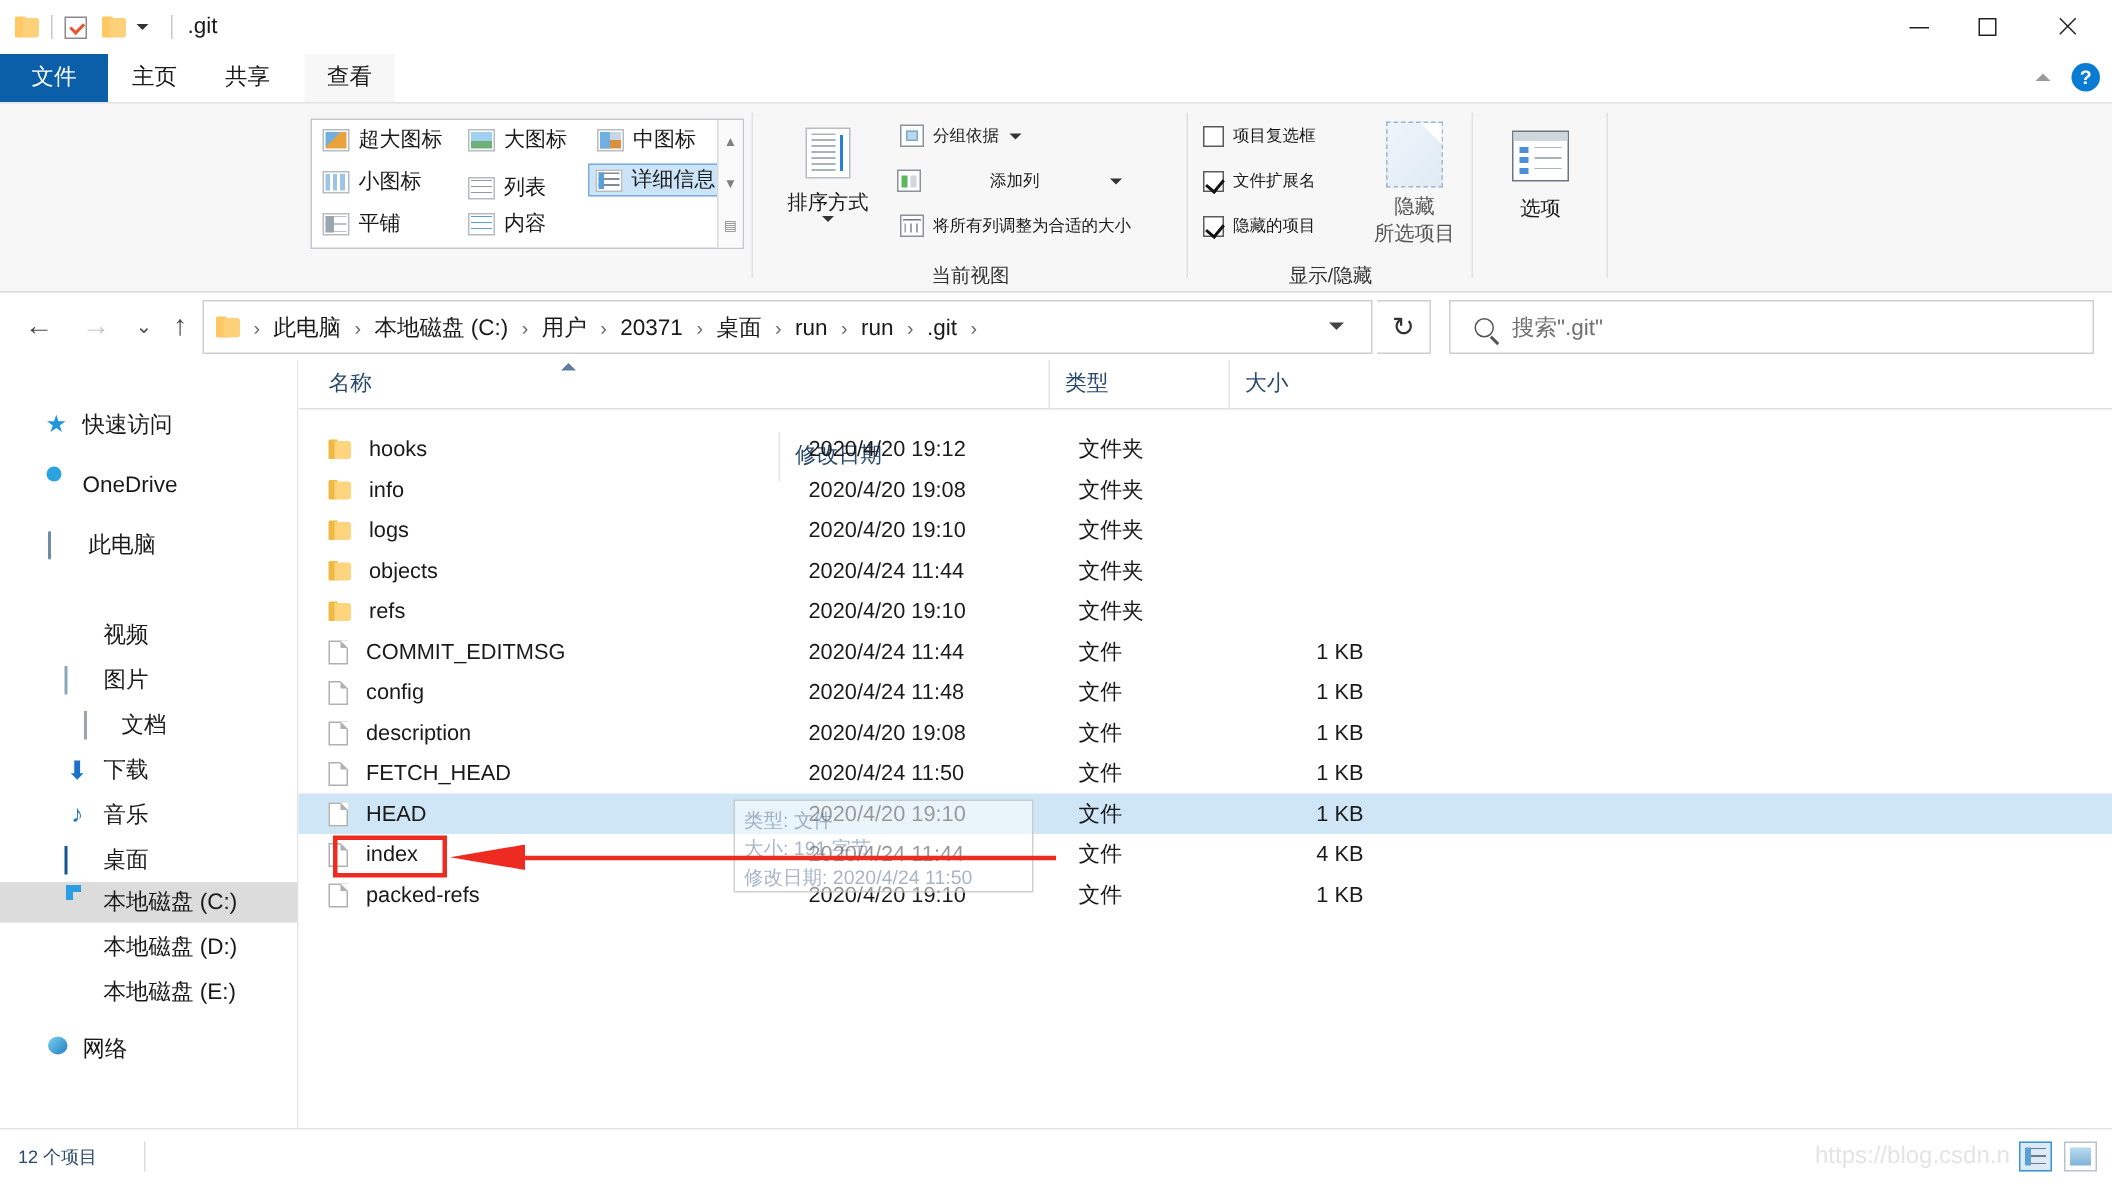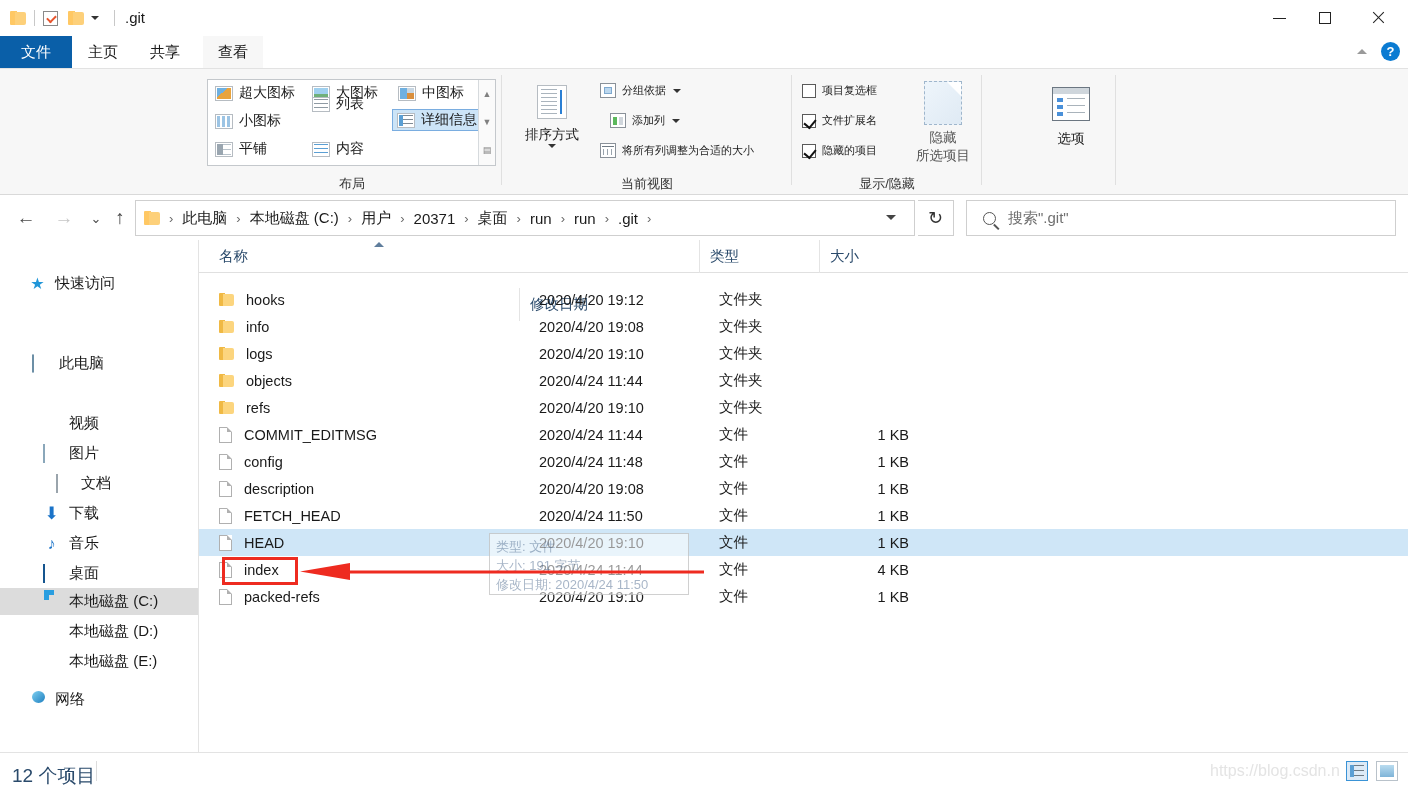--- a/index.html
+++ b/index.html
@@ -320,21 +320,21 @@
     position:absolute; left:222px; top:557px; width:76px; height:28px;
     border:3px solid #ee2b20; background:transparent;
   }
   .annot-arrow { position:absolute; left:300px; top:563px; width:404px; height:17px; }
 
   
   .statusbar {
     position:absolute; left:0; top:752px; width:1408px; height:37px;
     background:#fff; border-top:1px solid #e3e3e3;
   }
-  .status-text { position:absolute; left:12px; top:10px; font-size:19px; color:#2a4a6b; }
+  .status-text { position:absolute; left:12px; top:10px; font-size:12px; color:#2a4a6b; }
   .status-div { position:absolute; left:96px; top:8px; width:1px; height:20px; background:#dcdcdc; }
   .watermark { position:absolute; left:1210px; top:762px; font-size:16px; color:#e4e4e4; }
   .viewtoggles { position:absolute; right:10px; top:761px; display:flex; gap:8px; }
   .vtg { width:22px; height:20px; border:1px solid #b9c2ca; background:#fff; position:relative; }
   .vtg.active { border:1px solid #3a93d6; background:#dceaf7; }
   .vtg.details::after{content:"";position:absolute;inset:3px;background:
      linear-gradient(90deg,#5b9fd4 0 4px,transparent 4px),
      repeating-linear-gradient(#6f7b85 0 1px,transparent 1px 5px);}
   .vtg.thumbs::after{content:"";position:absolute;inset:3px;background:linear-gradient(#b9dcf0,#7fb4d8);}
 </style>
@@ -392,21 +392,21 @@
           <span class="txt">大图标</span>
         </div>
         <div class="view-item" style="left:186px; top:3px;">
           <span class="vi medium"></span>
           <span class="txt">中图标</span>
         </div>
         <div class="view-item" style="left:3px; top:31px;">
           <span class="vi small"></span>
           <span class="txt">小图标</span>
         </div>
-        <div class="view-item" style="left:100px; top:14px;justify-content:center;">
+        <div class="view-item" style="left:100px; top:35px;justify-content:center;">
           <span class="vi list"></span>
           <span class="txt">列表</span>
         </div>
         <div class="view-item selected" style="left:184px; top:29px;">
           <span class="vi detail"></span>
           <span class="txt">详细信息</span>
         </div>
         <div class="view-item" style="left:3px; top:59px;">
           <span class="vi tile"></span>
           <span class="txt">平铺</span>
@@ -414,36 +414,35 @@
         <div class="view-item" style="left:100px; top:59px;">
           <span class="vi content"></span>
           <span class="txt">内容</span>
         </div>
         <div class="view-scroll">
           <div class="vs-btn">▲</div>
           <div class="vs-btn">▼</div>
           <div class="vs-btn">▤</div>
         </div>
       </div>
-      <div class="rgroup-label">布局</div>
       <div class="rgroup-div" style="left:299px;"></div>
     </div>
 
     <div class="rgroup" style="left:502px; width:290px;">
       <div class="big-btn" style="left:12px; top:16px; width:76px;">
         <div class="sort-ico"></div>
         <div class="lbl" style="margin-top:8px;">排序方式</div>
         <div class="mini-caret"></div>
       </div>
       <div class="rrow" style="left:98px; top:14px;">
         <span class="sq-ico group"></span>
         <span class="txt">分组依据</span>
         <span class="dropcaret"></span>
       </div>
-      <div class="rrow" style="left:108px; top:44px;">
+      <div class="rrow" style="left:96px; top:44px;gap:40px;">
         <span class="sq-ico addcol"></span>
         <span class="txt">添加列</span>
         <span class="dropcaret"></span>
       </div>
       <div class="rrow" style="left:98px; top:74px;">
         <span class="sq-ico fit"></span>
         <span class="txt">将所有列调整为合适的大小</span>
       </div>
       <div class="rgroup-label">当前视图</div>
       <div class="rgroup-div" style="left:289px;"></div>
@@ -464,21 +463,21 @@
       </div>
       <div class="big-btn" style="left:115px; top:12px; width:72px;">
         <div class="hide-ico"></div>
         <div class="hide-lbl" style="margin-top:4px;">隐藏</div>
         <div class="hide-lbl">所选项目</div>
       </div>
       <div class="rgroup-label">显示/隐藏</div>
       <div class="rgroup-div" style="left:189px;"></div>
     </div>
 
-    <div class="rgroup" style="left:1026px; width:90px;">
+    <div class="rgroup" style="left:982px; width:90px;">
       <div class="big-btn" style="left:8px; top:18px; width:74px;">
         <div class="opt-ico"></div>
         <div class="lbl" style="margin-top:10px;">选项</div>
       </div>
       <div class="rgroup-div" style="left:89px;"></div>
     </div>
   </div>
 
   <div class="addrbar">
     <div class="nav-btn" style="left:12px;">←</div>
@@ -513,20 +512,24 @@
 
   <div class="searchbox">
     <span class="search-ico"></span>
     <span class="search-ph">搜索".git"</span>
   </div>
 
   <div class="navpane">
     <div class="nav-item" style="top:30px; padding-left:28px;">
       <span class="nav-ico ico-star">★</span>
       <span class="nlbl">快速访问</span>
+    </div>
+    <div class="nav-item" style="top:70px; padding-left:28px;">
+      <span class="nav-ico"><span class="ico-cloud"></span></span>
+      <span class="nlbl">OneDrive</span>
     </div>
     <div class="nav-item" style="top:110px; padding-left:32px;">
       <span class="nav-ico"><span class="ico-pc"></span></span>
       <span class="nlbl">此电脑</span>
     </div>
     <div class="nav-item" style="top:170px; padding-left:42px;">
       <span class="nav-ico"><span class="ico-video"></span></span>
       <span class="nlbl">视频</span>
     </div>
     <div class="nav-item" style="top:200px; padding-left:42px;">

